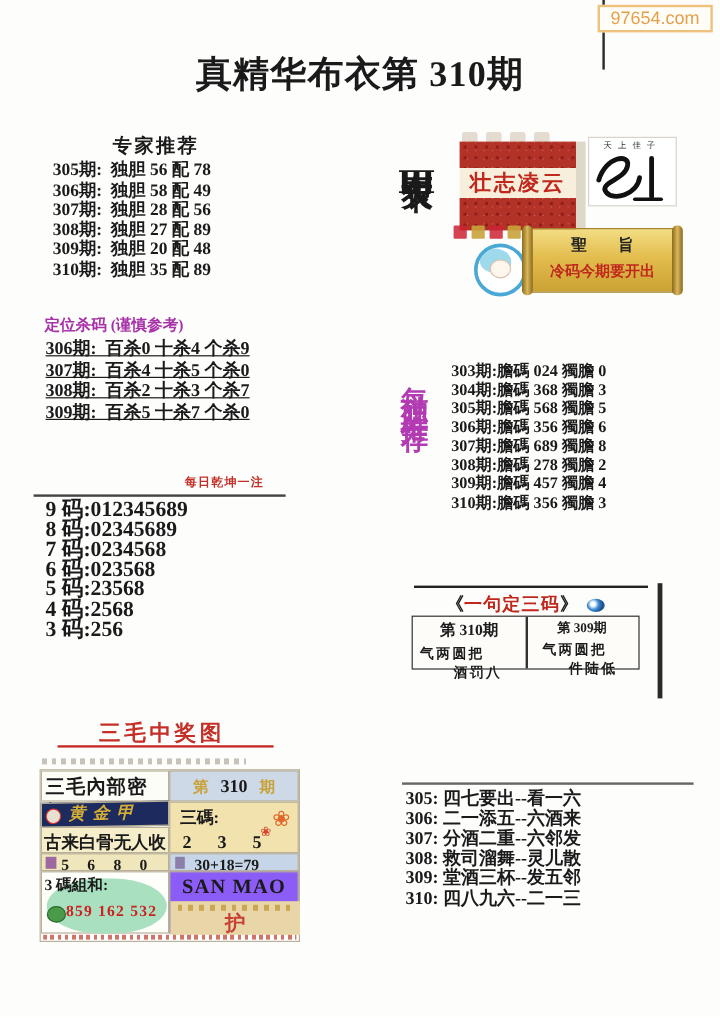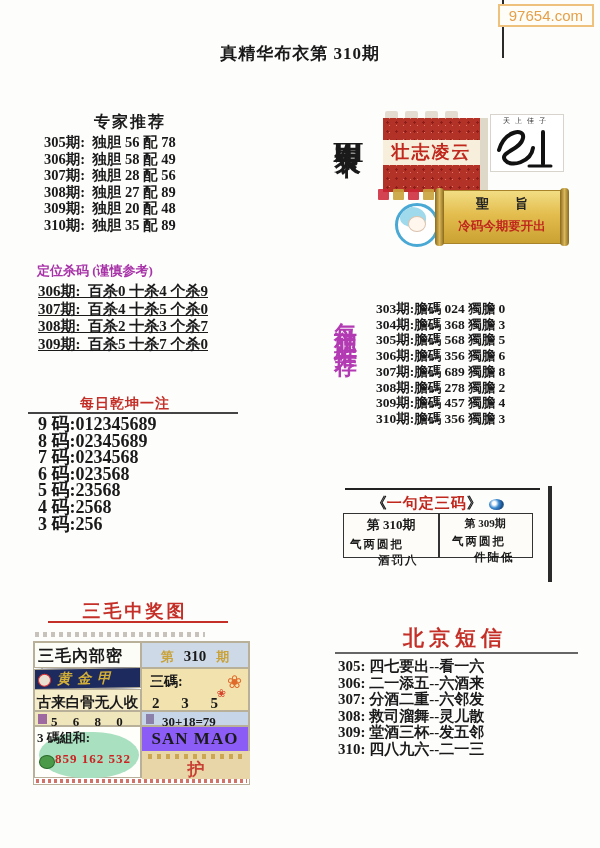--- a/index.html
+++ b/index.html
@@ -40,41 +40,41 @@
   .faintglyph{background:#ddd3c6;border-radius:2px;opacity:.8;}
 </style>
 </head>
 <body>
 
 <div id="canvas">
 
   <div class="abs vline" style="left:502px;top:0;width:2px;height:58px;"></div>
   <div class="abs wm" style="right:6px;top:4px;">97654.com</div>
 
-  <div class="abs b ctr" style="left:0;top:42px;width:600px;font-size:17px;letter-spacing:1px;">真精华布衣第 310期</div>
+  <div class="abs b ctr" style="left:0;top:42px;width:600px;font-size:30px;letter-spacing:1px;">真精华布衣第 310期</div>
 
   <div class="abs b ctr" style="left:30px;top:112px;width:200px;font-size:16px;letter-spacing:2px;">专家推荐</div>
   <div class="abs" style="left:44px;top:134px;font-size:14.5px;line-height:16.6px;">
     <div class="list-line">305期:  独胆 56 配 78</div>
     <div class="list-line">306期:  独胆 58 配 49</div>
     <div class="list-line">307期:  独胆 28 配 56</div>
     <div class="list-line">308期:  独胆 27 配 89</div>
     <div class="list-line">309期:  独胆 20 配 48</div>
     <div class="list-line">310期:  独胆 35 配 89</div>
   </div>
 
   <div class="abs purple-h" style="left:37px;top:262px;font-size:13px;">定位杀码 (谨慎参考)</div>
   <div class="abs" style="left:38px;top:283px;font-size:15px;line-height:17.6px;text-decoration:underline;">
     <div class="list-line">306期:  百杀0 十杀4 个杀9</div>
     <div class="list-line">307期:  百杀4 十杀5 个杀0</div>
     <div class="list-line">308期:  百杀2 十杀3 个杀7</div>
     <div class="list-line">309期:  百杀5 十杀7 个杀0</div>
   </div>
 
-  <div class="abs red-h ctr" style="left:30px;top:395px;width:190px;font-size:14px;letter-spacing:1px;">每日乾坤一注</div>
+  <div class="abs red-h ctr" style="left:30px;top:395px;width:190px;font-size:10px;letter-spacing:1px;text-align:right;">每日乾坤一注</div>
   <div class="abs" style="left:28px;top:412px;width:210px;height:2px;background:#444;"></div>
   <div class="abs" style="left:38px;top:416px;font-size:18px;line-height:16.6px;">
     <div class="list-line">9 码:012345689</div>
     <div class="list-line">8 码:02345689</div>
     <div class="list-line">7 码:0234568</div>
     <div class="list-line">6 码:023568</div>
     <div class="list-line">5 码:23568</div>
     <div class="list-line">4 码:2568</div>
     <div class="list-line">3 码:256</div>
   </div>
@@ -199,21 +199,20 @@
       <div class="b" style="font-size:11.5px;padding:3px 0 0 6px;letter-spacing:2px;">气两圆把</div>
       <div class="b" style="font-size:11.5px;padding:1px 0 0 34px;letter-spacing:2px;">酒罚八</div>
     </div>
     <div style="position:absolute;left:50%;top:0;width:50%;">
       <div class="b ctr" style="font-size:11px;padding-top:2px;">第 309期</div>
       <div class="b" style="font-size:11.5px;padding:3px 0 0 14px;letter-spacing:2px;">气两圆把</div>
       <div class="b" style="font-size:11.5px;padding:1px 0 0 36px;letter-spacing:2px;">件陆低</div>
     </div>
   </div>
 
-  <div class="abs red-h ctr" style="left:340px;top:624px;width:230px;font-size:21px;letter-spacing:5px;">北京短信</div>
   <div class="abs" style="left:335px;top:652px;width:243px;height:2px;background:#666;"></div>
   <div class="abs" style="left:338px;top:658px;font-size:15px;line-height:16.5px;">
     <div class="list-line">305: 四七要出--看一六</div>
     <div class="list-line">306: 二一添五--六酒来</div>
     <div class="list-line">307: 分酒二重--六邻发</div>
     <div class="list-line">308: 救司溜舞--灵儿散</div>
     <div class="list-line">309: 堂酒三杯--发五邻</div>
     <div class="list-line">310: 四八九六--二一三</div>
   </div>
 

